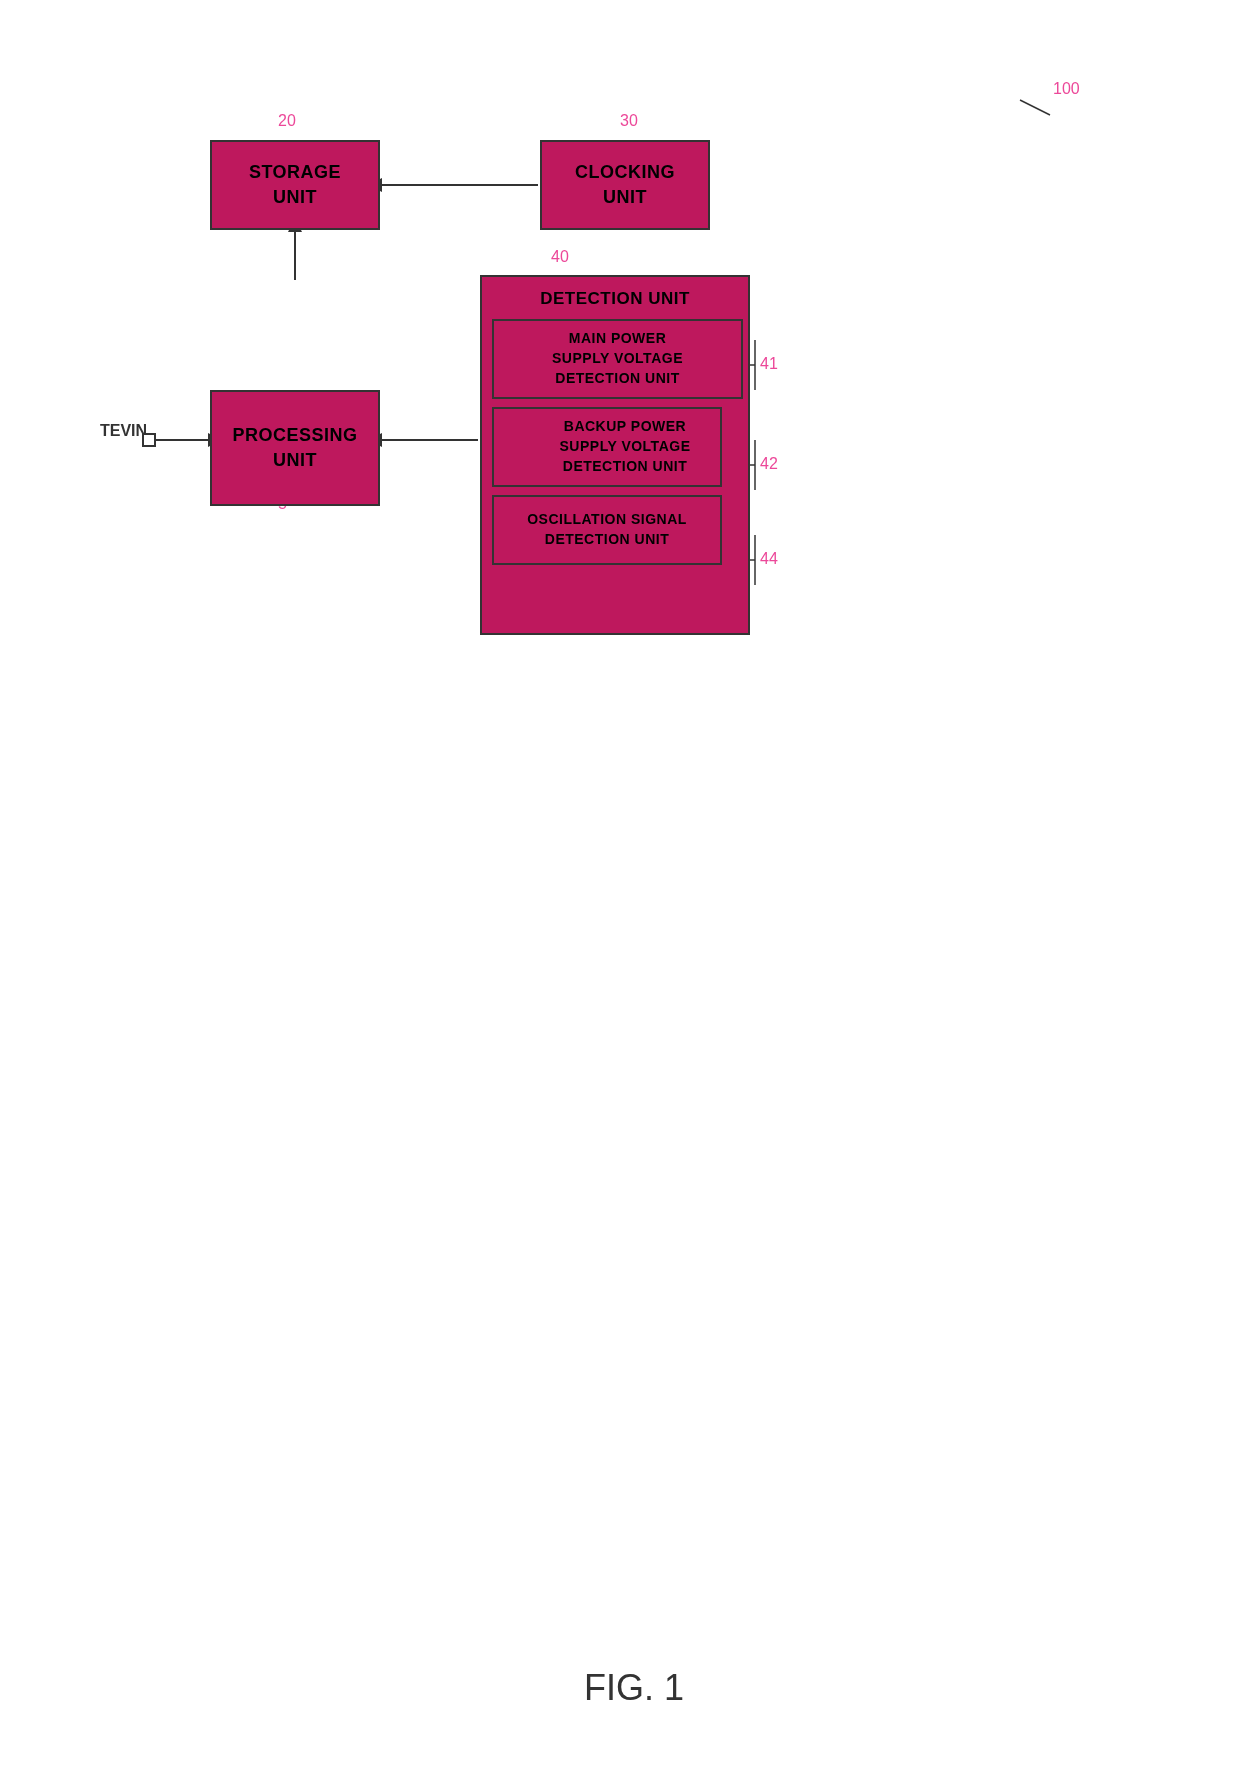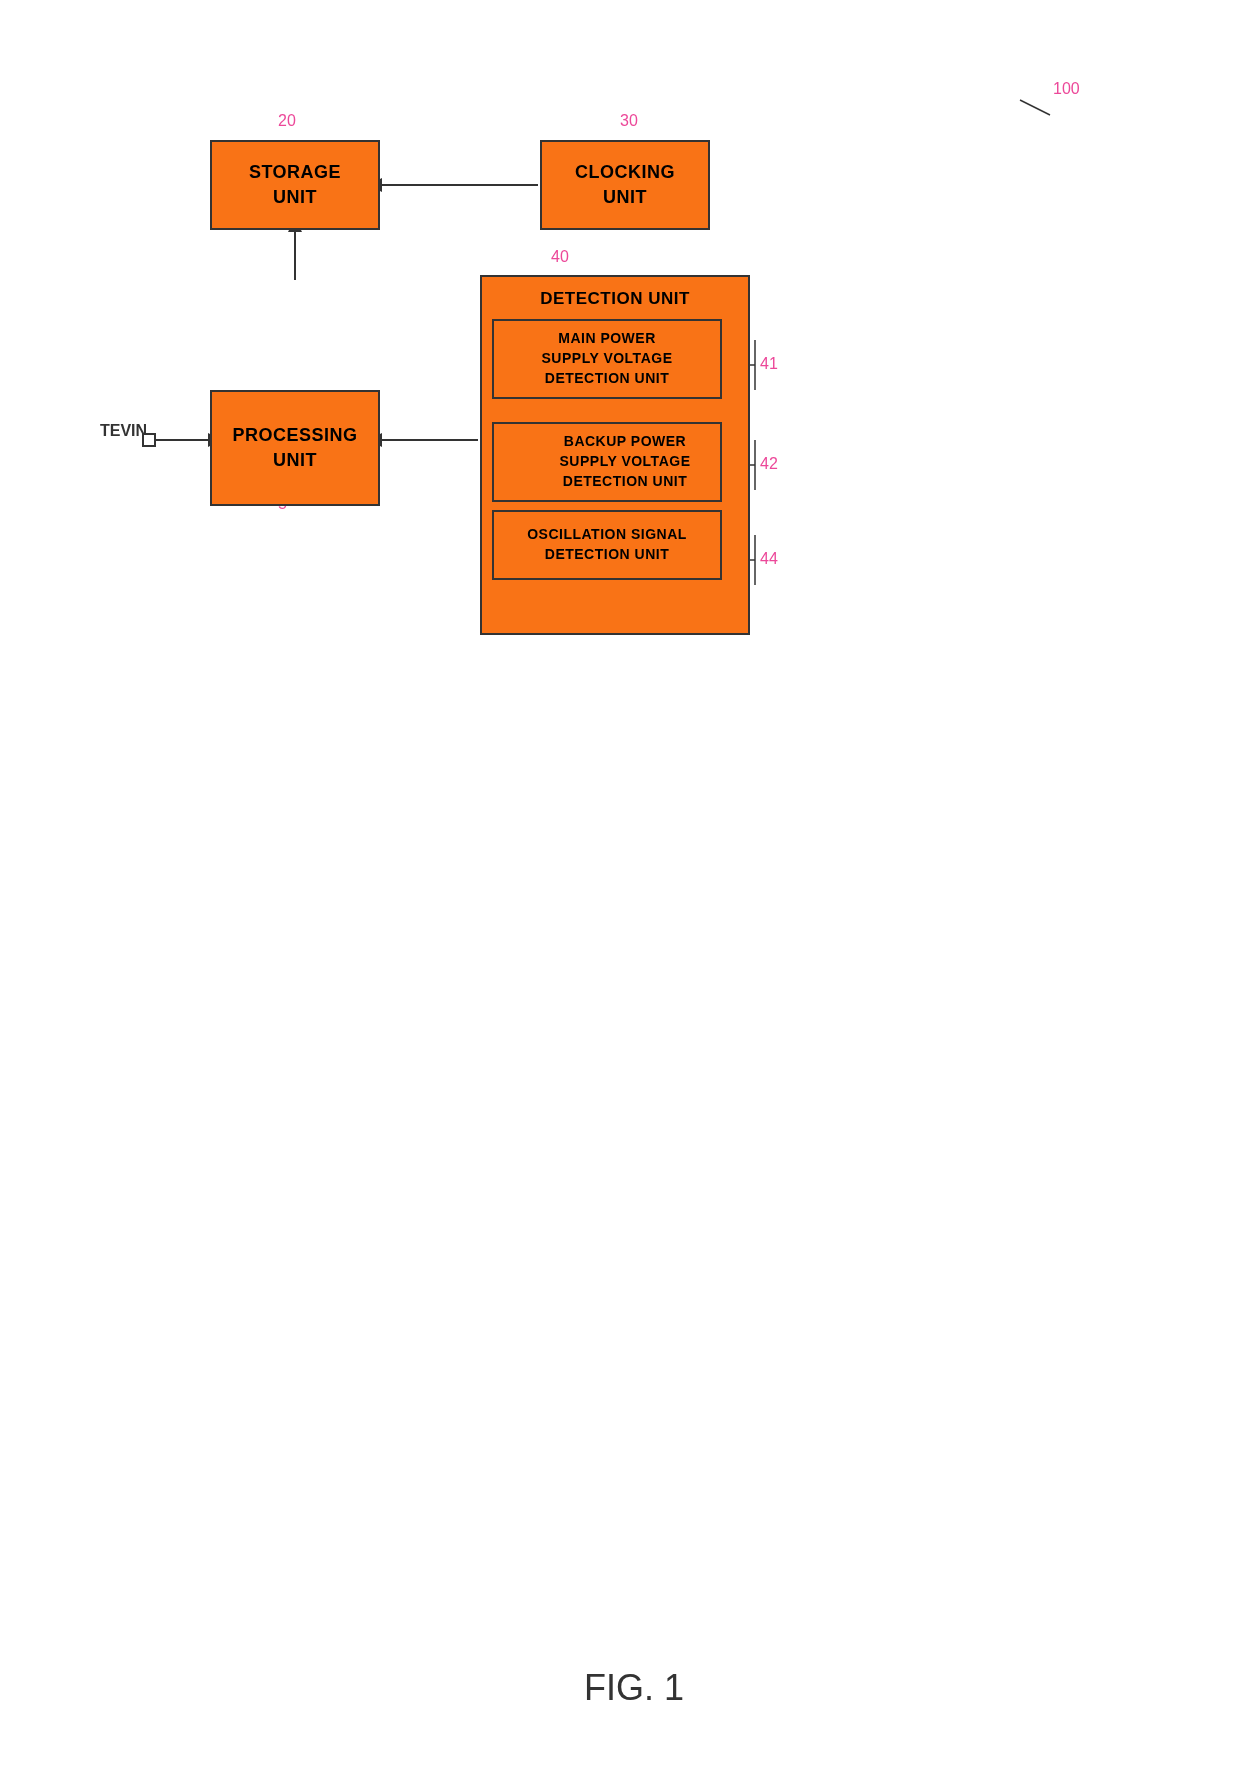--- a/index.html
+++ b/index.html
@@ -14,21 +14,21 @@
     .diagram-container {
       position: absolute;
       top: 60px;
       left: 60px;
       width: 1120px;
       height: 1600px;
     }
     .box {
       position: absolute;
       border: 2px solid #333;
-      background: #f97316;
+      background: #be185d;
       display: flex;
       align-items: center;
       justify-content: center;
       text-align: center;
       font-size: 18px;
       font-weight: bold;
       letter-spacing: 0.5px;
       line-height: 1.4;
     }
     
@@ -127,21 +127,21 @@
   </div>
 
   <div class="box" style="left:150px; top:330px; width:170px; height:116px;">
     <span style="white-space: pre-line;">PROCESSING
 UNIT</span>
   </div>
 
   <div class="box" style="left:420px; top:215px; width:270px; height=350px; height:360px; align-items:flex-start; justify-content:flex-start; padding:10px 10px 10px 10px; flex-direction:column;">
     <span style="font-size:17px; font-weight:bold; margin-bottom:8px; align-self:center;">DETECTION UNIT</span>
 
-    <div class="box" style="position:relative; left:0; top:0; width:230px; height:80px; margin-bottom:23px; font-size:14px;">
+    <div class="box" style="position:relative; left:0; top:0; width:251px; height:80px; margin-bottom:8px; font-size:14px;">
       <span style="white-space: pre-line; font-size:14px;">MAIN POWER
 SUPPLY VOLTAGE
 DETECTION UNIT</span>
     </div>
 
     <div class="box" style="position:relative; left:0; top:0; width:230px; height:80px; margin-bottom:8px; font-size:14px;padding-left:36px;">
       <span style="white-space: pre-line; font-size:14px;">BACKUP POWER
 SUPPLY VOLTAGE
 DETECTION UNIT</span>
     </div>

